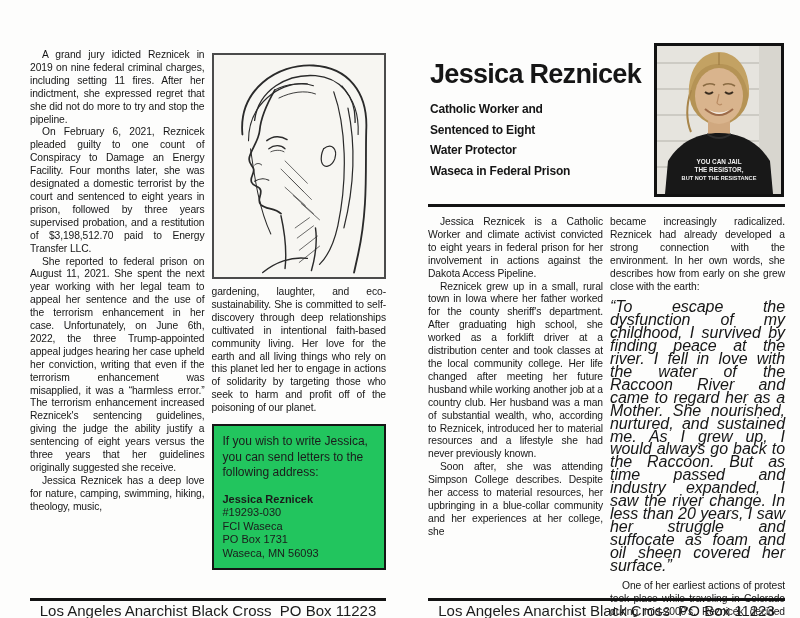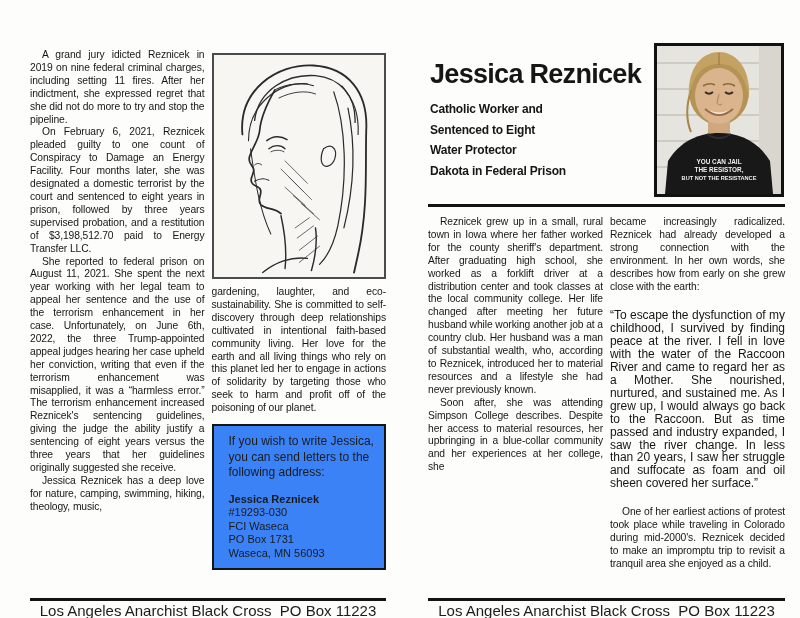--- a/index.html
+++ b/index.html
@@ -15,36 +15,36 @@
 
   
   .cols{display:flex;gap:7px;}
   .col{flex:1;min-width:0;}
   p.body{
     margin:0;font-size:10.3px;line-height:12.9px;
     text-align:justify;text-indent:12px;letter-spacing:-0.1px;
   }
   p.body.noindent{text-indent:0;}
   p.quote{
-    margin:16px 0;font-size:12px;line-height:12.9px;
-    text-align:justify;letter-spacing:-0.05px;
+    margin:8px 0;font-size:16px;line-height:12.9px;
+    font-style:italic;text-align:justify;letter-spacing:-0.05px;
   }
   .page--left .cols{padding-top:33px;}
 
   
   .portrait-frame{
     margin:4px 0 7px 0;height:222px;
     border:2px solid #4b4b4b;background:#f7f6f2;overflow:hidden;
   }
   .portrait-frame svg{display:block;width:100%;height:100%;}
 
   
   .write-box{
-    margin-top:9px;border:2px solid #151515;background:#3b82f6;
-    padding:8px 9px 7px 15px;color:#1b1b1b;
+    margin-top:9px;border:2px solid #151515;background:#22c55e;
+    padding:8px 9px 7px 9px;color:#1b1b1b;
   }
   .write-box .intro{
     margin:0 0 12px 0;font-size:12px;line-height:15.5px;text-align:left;
   }
   .addr{font-size:11px;line-height:13.6px;}
   .addr .name{font-weight:bold;}
 
   
   .header{position:relative;height:188px;}
   .titles{position:absolute;left:2px;top:44px;width:218px;}
@@ -152,21 +152,21 @@
 
 <div class="page page--right">
 
   <div class="header">
     <div class="titles">
       <h1 class="doc-title">Jessica Reznicek</h1>
       <div class="doc-subtitle">
         <div>Catholic Worker and</div>
         <div>Sentenced to Eight</div>
         <div>Water Protector</div>
-        <div>Dakota in Federal Prison</div>
+        <div>Waseca in Federal Prison</div>
       </div>
     </div>
 
     <div class="photo-frame">
       <svg viewBox="0 0 124 148">
         <rect width="124" height="148" fill="#e6e4de"></rect>
 
         <g fill="#cdcbc4">
           <rect y="16" width="124" height="2"></rect>
             <rect y="42" width="124" height="2"></rect>
@@ -203,20 +203,21 @@
           <text x="62" y="134" font-size="5.6">BUT NOT THE RESISTANCE</text>
         </g>
       </svg>
     </div>
   </div>
 
   <div class="rule"></div>
 
   <div class="cols">
     <div class="col">
+      <p class="body">Jessica Reznicek is a Catholic Worker and climate activist convicted to eight years in federal prison for her involvement in actions against the Dakota Access Pipeline.</p>
       <p class="body">Reznicek grew up in a small, rural town in Iowa where her father worked for the county sheriff's department. After graduating high school, she worked as a forklift driver at a distribution center and took classes at the local community college. Her life changed after meeting her future husband while working another job at a country club. Her husband was a man of substantial wealth, who, according to Reznicek, introduced her to material resources and a lifestyle she had never previously known.</p>
       <p class="body">Soon after, she was attending Simpson College describes. Despite her access to material resources, her upbringing in a blue-collar community and her experiences at her college, she</p>
     </div>
     <div class="col">
       <p class="body noindent">became increasingly radicalized. Reznicek had already developed a strong connection with the environment. In her own words, she describes how from early on she grew close with the earth:</p>
       <p class="quote">“To escape the dysfunction of my childhood, I survived by finding peace at the river. I fell in love with the water of the Raccoon River and came to regard her as a Mother. She nourished, nurtured, and sustained me. As I grew up, I would always go back to the Raccoon. But as time passed and industry expanded, I saw the river change.  In less than 20 years, I saw her struggle and suffocate as foam and oil sheen covered her surface.”</p>
       <p class="body">One of her earliest actions of protest took place while traveling in Colorado during mid-2000's. Reznicek decided to make an impromptu trip to revisit a tranquil area she enjoyed as a child.</p>
     </div>
   </div>
 

